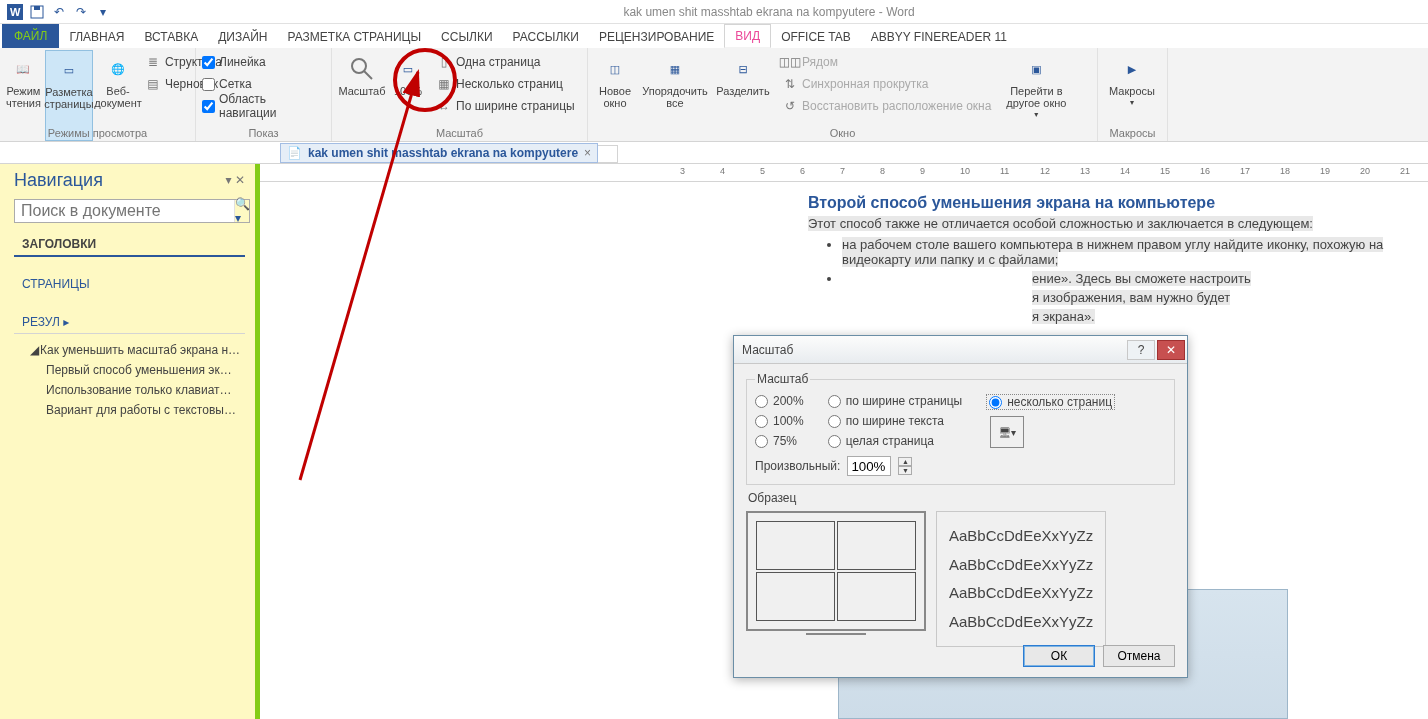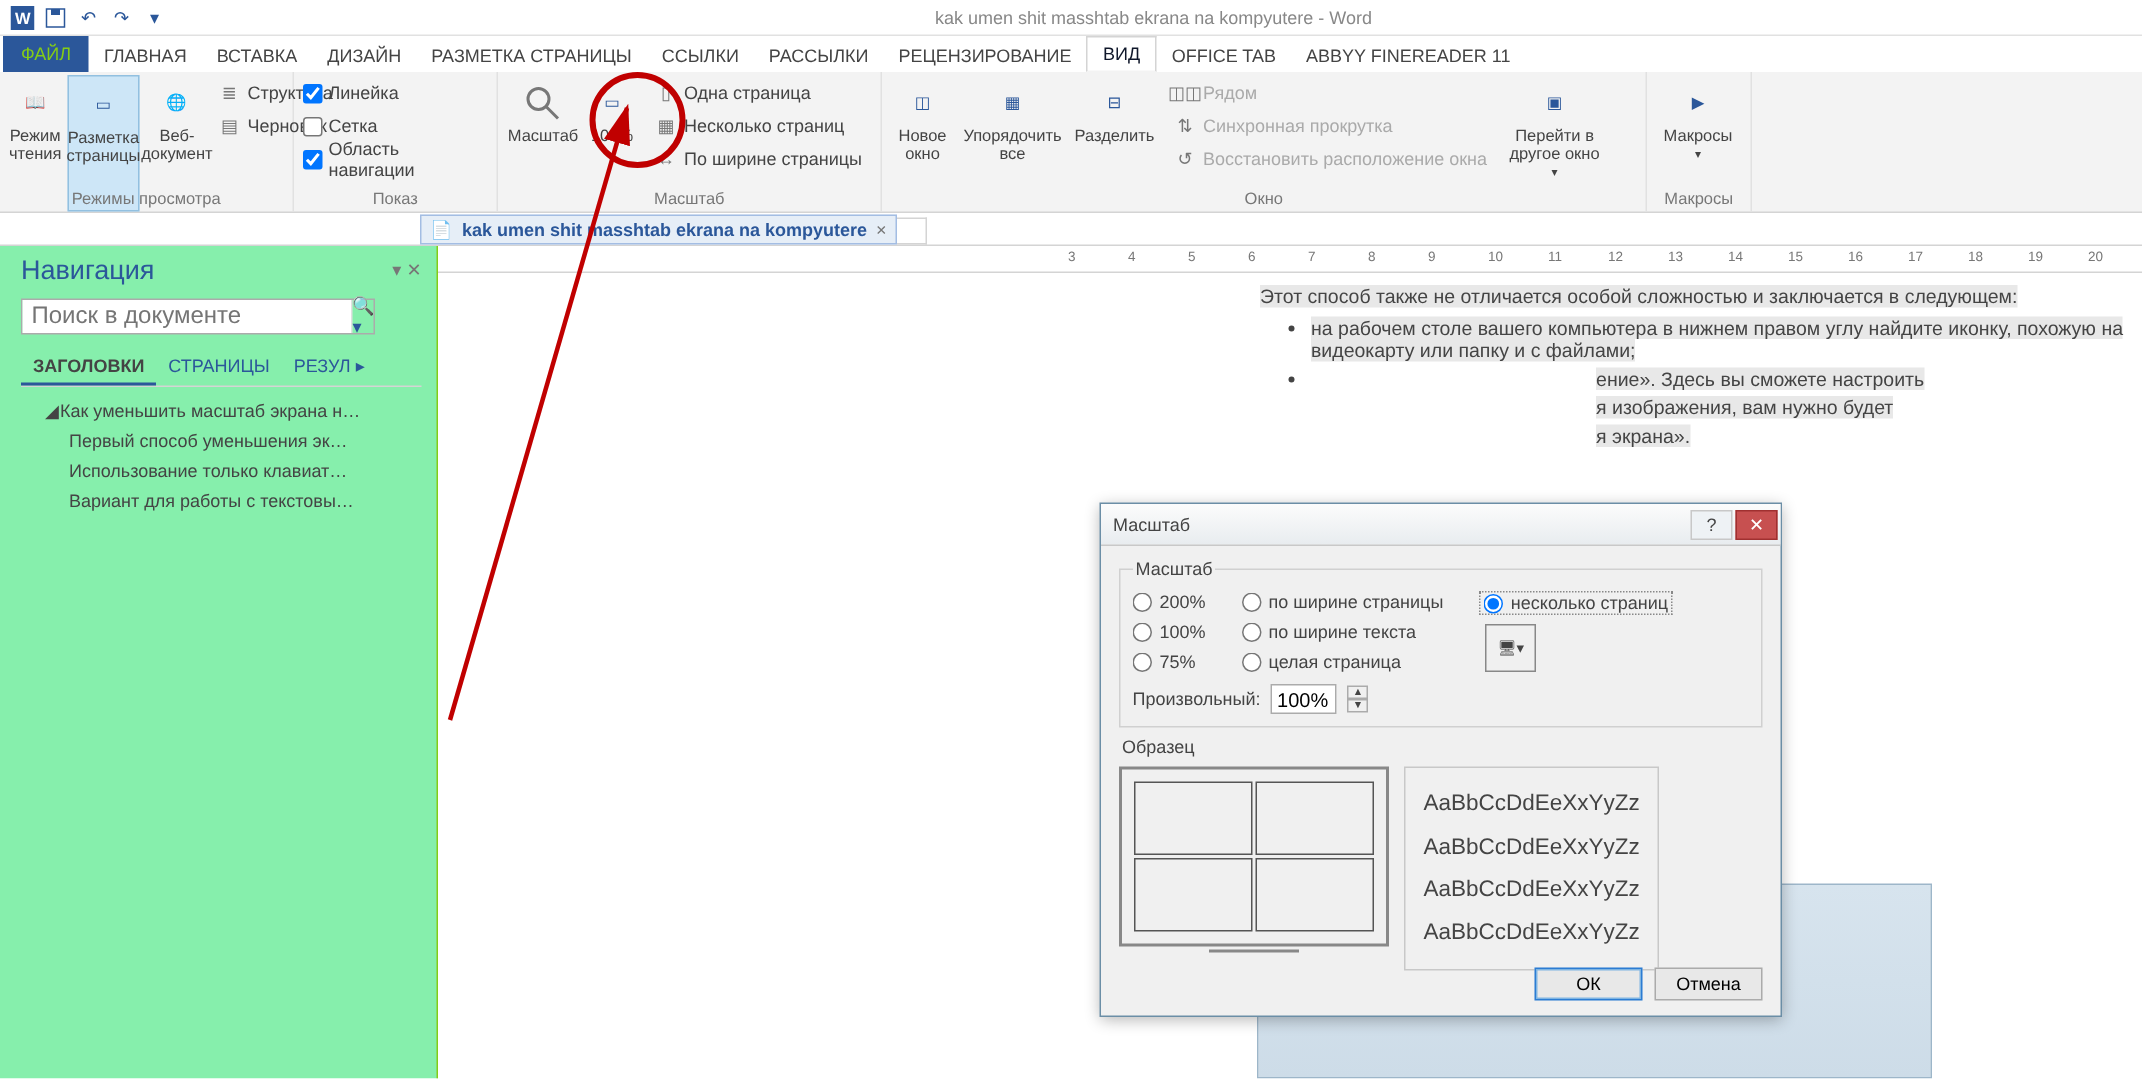--- a/index.html
+++ b/index.html
@@ -8,21 +8,21 @@
 
 .titlebar { height: 24px; background: #fff; display: flex; align-items: center; padding: 0 4px; border-bottom: 1px solid #e1e1e1; }
 .titlebar .qat { display: flex; gap: 0; align-items: center; }
 .titlebar .qat .qbtn { width: 22px; height: 20px; display: flex; align-items: center; justify-content: center; color: #2b579a; cursor: pointer; }
 .doc-title { flex: 1; text-align: center; color: #888; font-size: 12px; }
 
 
 .ribbontabs { height: 24px; display: flex; align-items: flex-end; background: #fff; padding-left: 2px; }
 .ribbontabs .tab { padding: 4px 10px; font-size: 12px; color: #444; cursor: pointer; text-transform: uppercase; }
 .ribbontabs .tab.file { background: #2b579a; color: #84cc16; padding: 5px 12px; }
-.ribbontabs .tab.active { color: #0f172a; border: 1px solid #d4d4d4; border-bottom: 1px solid #f3f3f3; }
+.ribbontabs .tab.active { color: #ec4899; border: 1px solid #d4d4d4; border-bottom: 1px solid #f3f3f3; }
 
 
 .ribbon { height: 94px; background: #f3f3f3; border-bottom: 1px solid #d4d4d4; display: flex; }
 .rgroup { border-right: 1px solid #e1e1e1; padding: 2px 6px 0 6px; display: flex; flex-direction: column; position: relative; }
 .rgroup .glabel { position: absolute; bottom: 2px; left: 0; right: 0; text-align: center; font-size: 11px; color: #777; }
 .rgroup .grow { display: flex; gap: 4px; flex: 1; }
 .bigbtn { width: 48px; display: flex; flex-direction: column; align-items: center; justify-content: flex-start; padding-top: 3px; cursor: pointer; text-align: center; font-size: 11px; line-height: 12px; }
 .bigbtn.sel { background: #cde6f7; border:1px solid #92c0e0;}
 .bigbtn .bicon { width: 32px; height: 32px; display:flex; align-items:center; justify-content:center; color:#2b579a; }
 .chkrow { display: flex; align-items: center; gap: 4px; font-size: 12px; height: 20px; color:#444;}
@@ -33,27 +33,27 @@
 .smallbtn.disabled{color:#aaa;}
 
 
 .doctabbar{height:22px; background:#fff; display:flex; align-items:flex-end; padding-left:280px; border-bottom:1px solid #d4d4d4;}
 .doctab{height:20px; background:#e6eef7; border:1px solid #a3bde3; display:flex; align-items:center; gap:6px; padding:0 6px; font-size:12px; color:#2b579a; font-weight:600;}
 .doctab .dclose{color:#777; cursor:pointer; font-weight:normal;}
 .doctabbar .plus{width:20px;height:18px;border:1px solid #d4d4d4;border-left:none;}
 
 
 .workspace{display:flex; height: calc(719px - 24px - 24px - 94px - 22px);}
-.navpane{width:292px; border-right:1px solid #84cc16; padding:6px 10px 0 14px; background:#86efac;}
+.navpane{width:260px; border-right:5px solid #84cc16; padding:6px 10px 0 14px; background:#fef9c3;}
 .navpane h2{font-size:18px; font-weight:400; color:#2b579a; margin-bottom:8px;}
 .navpane .closepane{float:right; font-size:12px; color:#777; cursor:pointer; margin-top:-26px;}
 .navsearch{display:flex; border:1px solid #ababab; height:24px; width:236px; margin-bottom:10px;}
 .navsearch input{flex:1; border:none; outline:none; padding:0 6px; font-size:16px;}
 .navsearch .sbtn{width:28px; border-left:1px solid #e1e1e1; display:flex;align-items:center;justify-content:center;color:#2b579a;}
-.navtabs{display:flex; gap:0; border-bottom:1px solid #d4d4d4; font-size:12px; margin-bottom:6px;}
+.navtabs{display:flex; gap:16px; border-bottom:1px solid #d4d4d4; font-size:12px; margin-bottom:6px;flex-direction:column;}
 .navtabs .nt{padding:4px 8px; cursor:pointer; color:#2b579a;}
 .navtabs .nt.active{color:#444; font-weight:600; border-bottom:2px solid #2b579a;}
 .outline{font-size:12px;}
 .outline .oi{padding:3px 4px 3px 4px; cursor:pointer; white-space:nowrap; overflow:hidden; text-overflow:ellipsis; color:#444;}
 .outline .oi.l1{padding-left:16px;}
 .outline .oi.l2{padding-left:32px;}
 .outline .oi.sel{background:#cde6f7;}
 .outline .tog{display:inline-block;width:10px;}
 
 
@@ -321,20 +321,21 @@
         <span class="tick" style="left: 860px;">14</span>
         <span class="tick" style="left: 900px;">15</span>
         <span class="tick" style="left: 940px;">16</span>
         <span class="tick" style="left: 980px;">17</span>
         <span class="tick" style="left: 1020px;">18</span>
         <span class="tick" style="left: 1060px;">19</span>
         <span class="tick" style="left: 1100px;">20</span>
         <span class="tick" style="left: 1140px;">21</span>
       </div>
     <div class="page">
+      <h3>Второй способ уменьшения экрана на компьютере</h3>
       <div class="pblock"><p>Этот способ также не отличается особой сложностью и заключается в следующем:</p></div>
       <ul>
         <li><span>на рабочем столе вашего компьютера в нижнем правом углу найдите иконку, похожую на видеокарту или папку и с файлами;</span></li>
         <li><span style="visibility:hidden">hidden text text text text text text </span><span>ение». Здесь вы сможете настроить</span></li>
         <li style="list-style:none"><span style="visibility:hidden">hidden text text text text text text </span><span>я изображения, вам нужно будет</span></li>
         <li style="list-style:none"><span style="visibility:hidden">hidden text text text text text text </span><span>я экрана».</span></li>
       </ul>
     </div>
   </div>
 </div>

